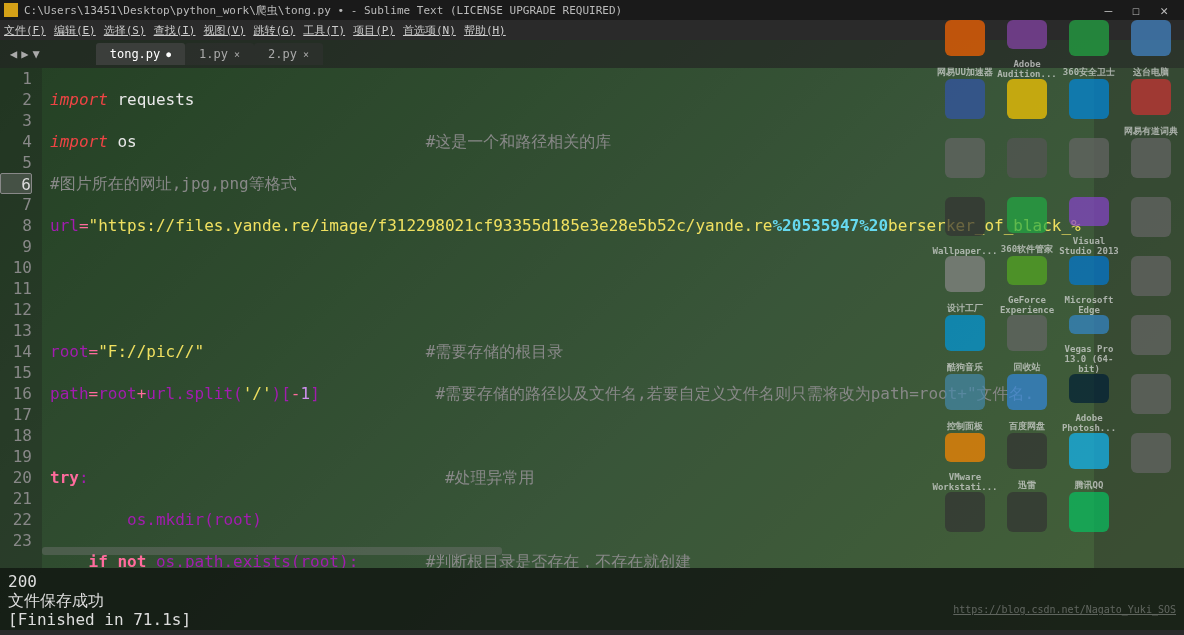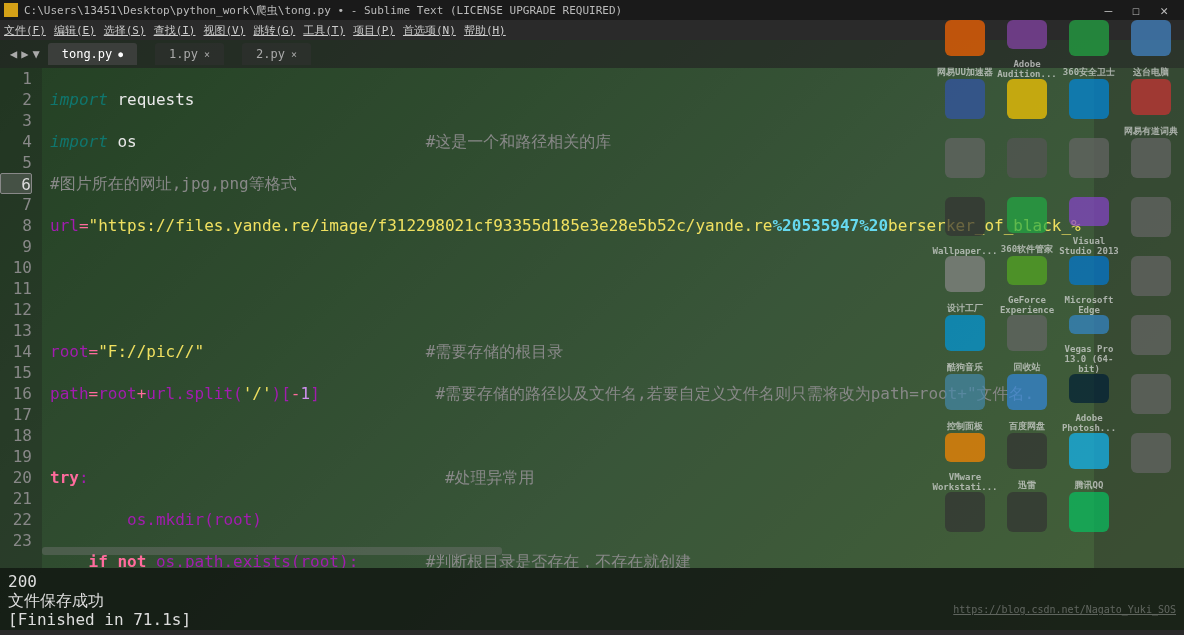--- a/index.html
+++ b/index.html
@@ -105,21 +105,21 @@
       border: 1px solid #888;
       border-radius: 2px;
     }
     .code {
       flex: 1;
       padding-left: 8px;
       white-space: pre;
       overflow: hidden;
     }
     .code .line { height: 21px; }
-    .kw { color: #0f766e; font-style: italic; }
+    .kw { color: #ef4444; font-style: italic; }
     .kw2 { color: #ff6b9d; font-weight: bold; }
     .mod { color: #e8e8e8; }
     .str { color: #f0e060; }
     .strb { color: #66d9ef; font-weight: bold; }
     .num { color: #d090f0; }
     .comment { color: #888; }
     .op { color: #ff6b9d; }
     .var { color: #a21caf; }
     .minimap {
       width: 90px;
@@ -370,21 +370,21 @@
   <span>首选项(N)</span>
   <span>帮助(H)</span>
 </div>
 
 <div class="tabbar">
   <div class="nav-arrows">
     <span>◀</span>
     <span>▶</span>
     <span>▼</span>
   </div>
-  <div id="tabs-container" style="display: flex; gap: 18px;">
+  <div id="tabs-container" style="display: flex; gap: 0; margin-left: 48px;">
       <div class="tab active">
         <span>tong.py</span>
         <span class="dot">●</span>
       </div>
       <div class="tab">
         <span>1.py</span>
         <span class="close">×</span>
       </div>
       <div class="tab">
         <span>2.py</span>

